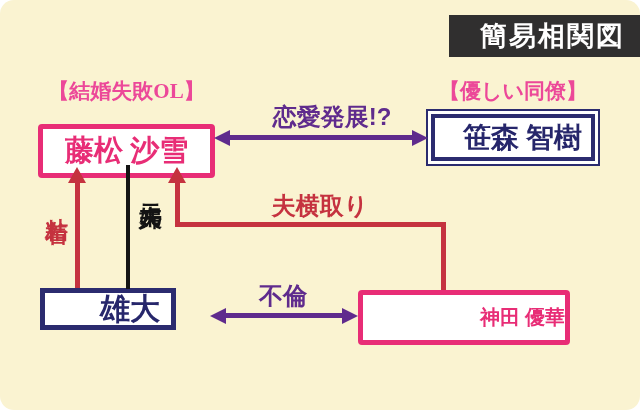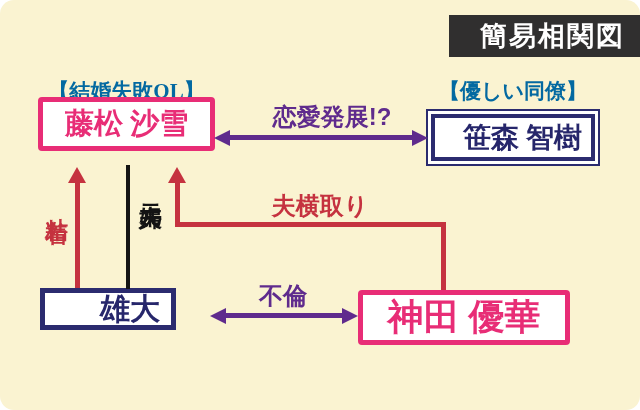--- a/index.html
+++ b/index.html
@@ -20,28 +20,28 @@
   .pbox{
     position:absolute;background:#fff;display:flex;align-items:center;justify-content:center;
     font-family:"Liberation Serif","DejaVu Serif",serif;font-weight:bold;box-sizing:border-box;
   }
   .pbox.pink{border:5px solid #e82d76;color:#e82d76;border-radius:4px;}
   .pbox.navy{border:5px solid #2b2b6f;color:#26266b;}
   .pbox.navy-double{
     border:4px solid #2b2b6f;color:#26266b;
     box-shadow:0 0 0 3px #fff,0 0 0 5px #2b2b6f;
   }
-  #box-fujimatsu{left:38px;top:97px;width:177px;height:54px;font-size:29px;}
+  #box-fujimatsu{left:38px;top:124px;width:177px;height:54px;font-size:29px;}
   #box-sasamori{left:431px;top:114px;width:164px;height:47px;font-size:28px;padding-left:19px;}
   #box-yudai{left:40px;top:288px;width:136px;height:42px;font-size:30px;padding-left:44px;}
-  #box-kanda{left:358px;top:290px;width:212px;height:55px;font-size:36px;}
+  #box-kanda{left:358px;top:290px;width:212px;height:55px;font-size:20px;justify-content:flex-end;}
 
   
   .tag{
-    position:absolute;text-align:center;color:#0369a1;
+    position:absolute;text-align:center;color:#ec4899;
     font-family:"Liberation Serif","DejaVu Serif",serif;font-weight:bold;font-size:21px;white-space:nowrap;
   }
   #tag-fujimatsu{left:38px;top:77px;width:177px;}
   #tag-sasamori{left:426px;top:77px;width:174px;}
   #tag-yudai{left:40px;top:346px;width:136px;}
   #tag-kanda{left:358px;top:348px;width:212px;}
 
   
   .seg{position:absolute;}
   .purple{background:#5f2b8d;}

